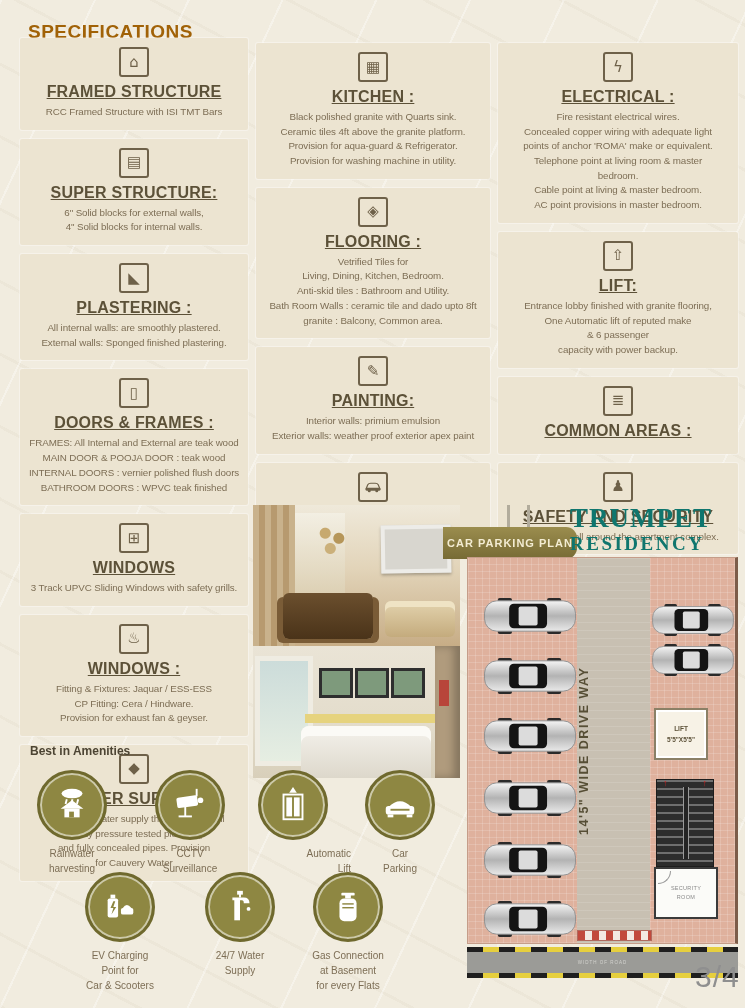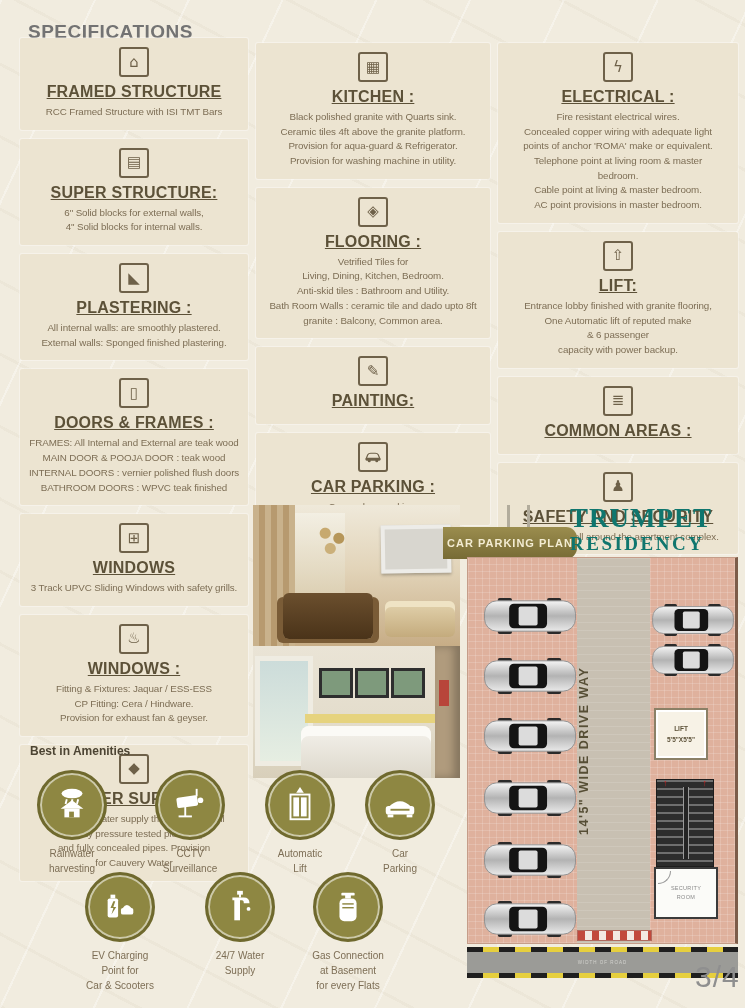--- a/index.html
+++ b/index.html
@@ -5,21 +5,21 @@
   html,body{margin:0;padding:0;}
   body{
     width:745px;height:1008px;position:relative;overflow:hidden;
     background:#f1ecdf;
     background-image:
       repeating-linear-gradient(115deg, rgba(255,255,255,.35) 0 2px, rgba(255,255,255,0) 2px 85px),
       repeating-linear-gradient(28deg, rgba(208,198,176,.14) 0 3px, rgba(208,198,176,0) 3px 64px);
     font-family:"Liberation Sans","DejaVu Sans",sans-serif;
     color:#7d6e55;
   }
-  .page-title{position:absolute;left:28px;top:8px;font-size:19px;font-weight:bold;color:#737373;letter-spacing:.5px;}
+  .page-title{position:absolute;left:28px;top:8px;font-size:19px;font-weight:bold;color:#a16207;letter-spacing:.5px;}
   .spec-col{position:absolute;}
   .col1{left:20px;top:38px;width:228px;}
   .col2{left:256px;top:43px;width:234px;}
   .col3{left:498px;top:43px;width:240px;}
   .panel{background:#ece4d1;border-radius:2px;padding:9px 6px 10px;margin-bottom:9px;text-align:center;box-shadow:0 0 0 1px rgba(255,255,255,.35);}
   .icon-box{width:26px;height:26px;border:2px solid #6e6149;border-radius:3px;margin:0 auto 6px;display:flex;align-items:center;justify-content:center;color:#6e6149;font-size:15px;line-height:1;font-family:"DejaVu Sans",sans-serif;}
   .panel h3{font-size:16px;color:#5c5138;font-weight:bold;margin:0 0 4px;letter-spacing:.2px;text-decoration:underline;}
   .panel .txt{font-size:9.8px;color:#7d6e55;line-height:1.5;white-space:pre-line;letter-spacing:-.1px;}
   .amen-head{position:absolute;left:30px;top:744px;font-size:12px;font-weight:bold;color:#4c4433;}
   .amen{position:absolute;width:116px;text-align:center;}
@@ -174,20 +174,22 @@
 Living, Dining, Kitchen, Bedroom.
 Anti-skid tiles : Bathroom and Utility.
 Bath Room Walls : ceramic tile and dado upto 8ft
 granite : Balcony, Common area.</div>
   </section>
   <section class="panel">
     <div class="icon-box">
         <span>✎</span>
       </div>
     <h3>PAINTING:</h3>
+    <div class="txt">Interior walls: primium emulsion
+Exterior walls: weather proof exterior apex paint</div>
   </section>
   <section class="panel">
     <div class="icon-box">
       <svg class="mini-car-svg" viewBox="0 0 24 16">
         <path d="M3 10 L5 5 Q6 3 9 3 H15 Q18 3 19 5 L21 10 Z" fill="none" stroke="#6e6149" stroke-width="1.6"></path>
         <rect x="2" y="9" width="20" height="4" rx="2" fill="#6e6149"></rect>
         <circle cx="7" cy="13" r="2" fill="#6e6149"></circle>
           <circle cx="17" cy="13" r="2" fill="#6e6149"></circle>
       </svg>
     </div>
@@ -333,21 +335,21 @@
       <rect x="6" y="11" width="22" height="11" rx="2" transform="rotate(-8 17 16)"></rect>
       <circle cx="31" cy="15" r="3"></circle>
       <rect x="26" y="3" width="2" height="8"></rect>
         <rect x="14" y="22" width="2" height="10"></rect>
         <rect x="8" y="31" width="14" height="2"></rect>
     </svg>
   </div>
   <div class="lbl">CCTV
 Surveillance</div>
 </div>
-<div class="amen" style="left:242px;top:770px;">
+<div class="amen" style="left:235px;top:770px;text-align:right;">
   <div class="circ">
     <svg viewBox="0 0 40 40">
       <path d="M20 1 L16 7 H24 Z" fill="#fff"></path>
       <rect x="10" y="9" width="20" height="26" fill="none" stroke="#fff" stroke-width="2"></rect>
       <rect x="13" y="12" width="6" height="20" fill="#fff"></rect>
         <rect x="21" y="12" width="6" height="20" fill="#fff"></rect>
     </svg>
   </div>
   <div class="lbl">Automatic
 Lift</div>

